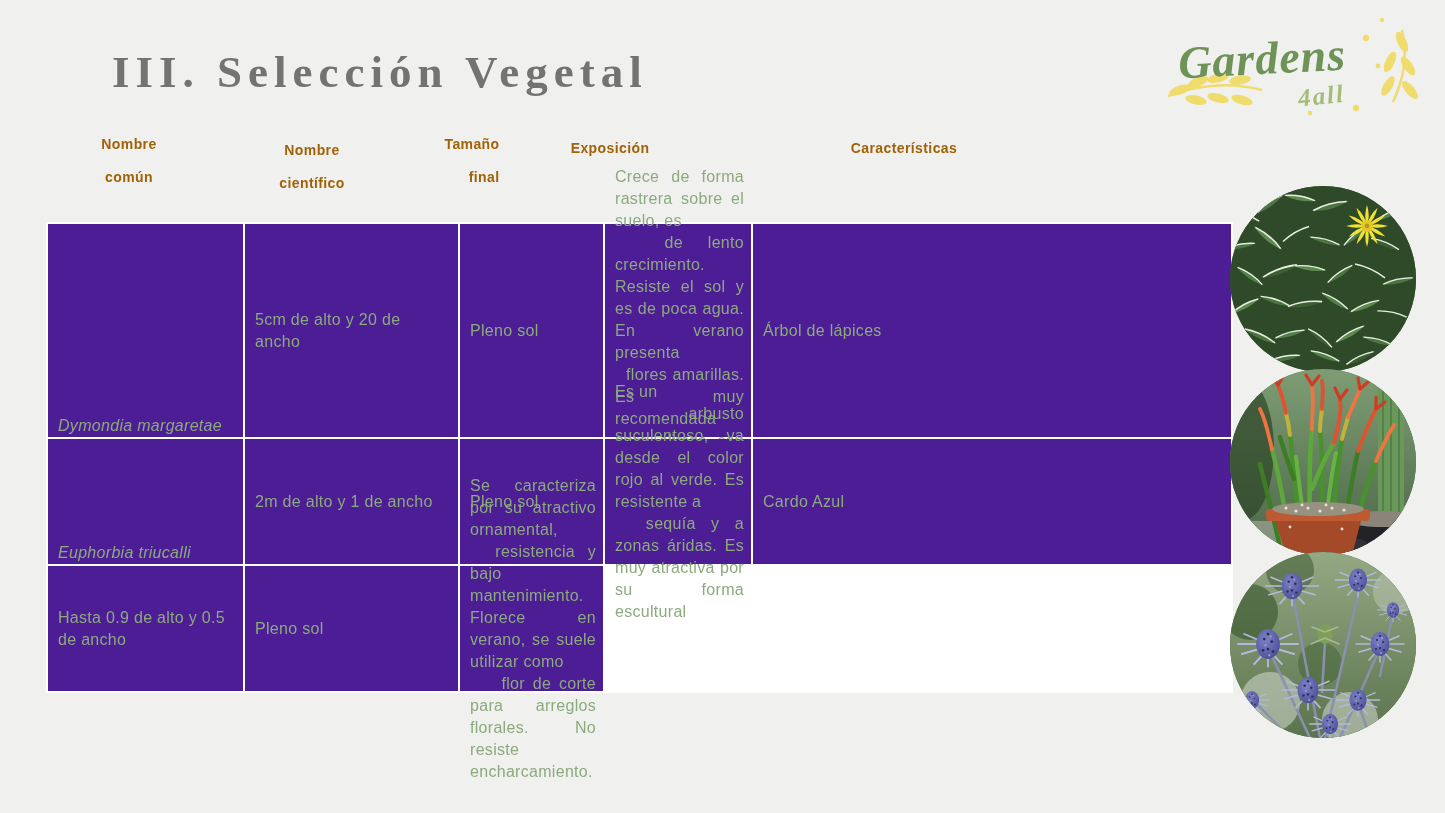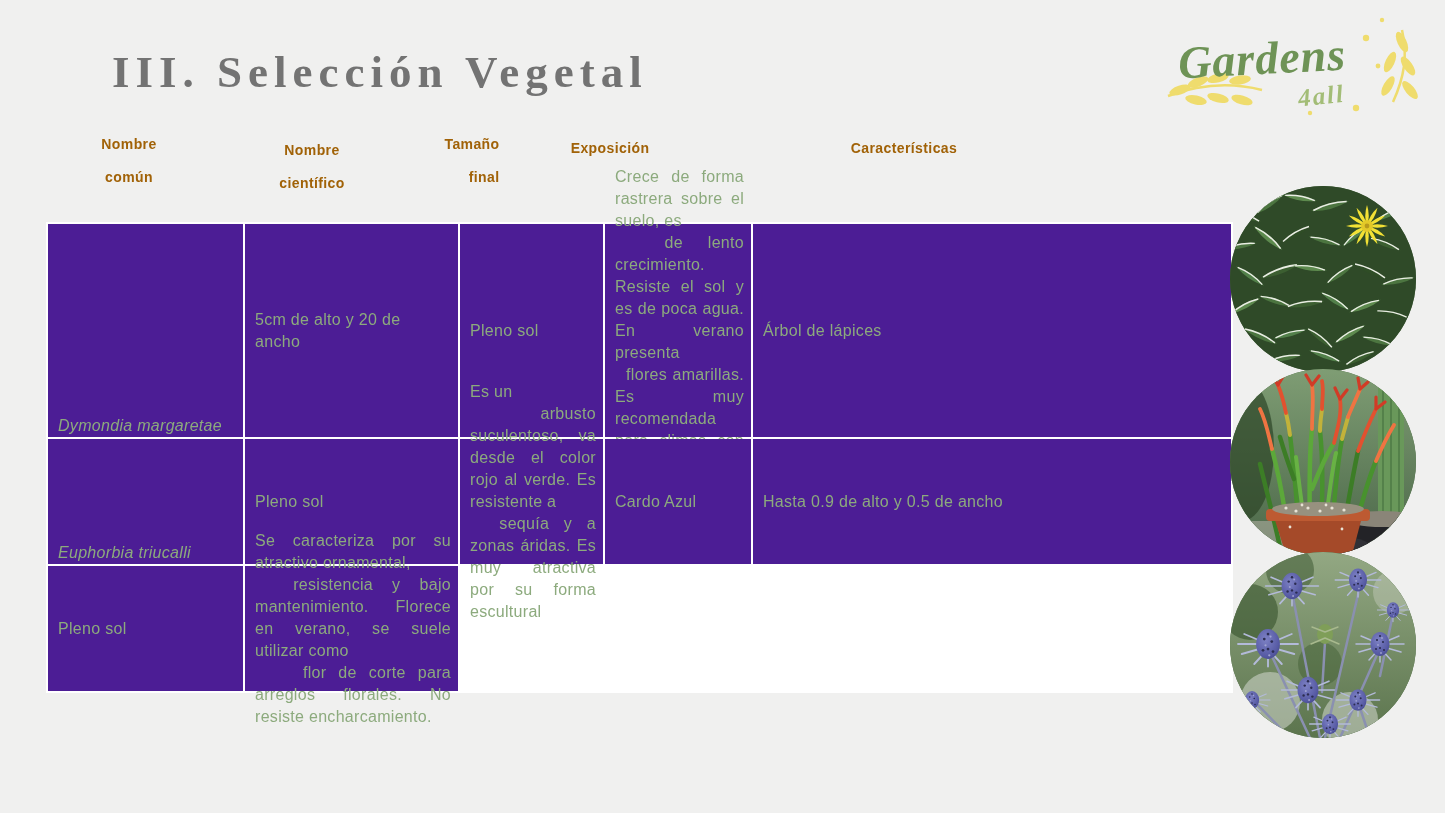--- a/index.html
+++ b/index.html
@@ -119,20 +119,23 @@
   flores amarillas. Es muy recomendada para climas con temporadas de squía.</div>
       </div>
 
     <div class="cell">
         <div class="txt">Árbol de lápices</div>
       </div>
     <div class="cell sci">
         <div class="txt">Euphorbia triucalli</div>
       </div>
     <div class="cell">
+        <div class="txt">2m de alto y 1 de ancho</div>
+      </div>
+    <div class="cell">
         <div class="txt">Pleno sol</div>
       </div>
     <div class="cell chars">
         <div class="txt">Es un
   arbusto suculentoso, va desde el color rojo al verde. Es resistente a
   sequía y a zonas áridas. Es muy atractiva por su forma escultural</div>
       </div>
 
     <div class="cell">
         <div class="txt">Cardo Azul</div>

